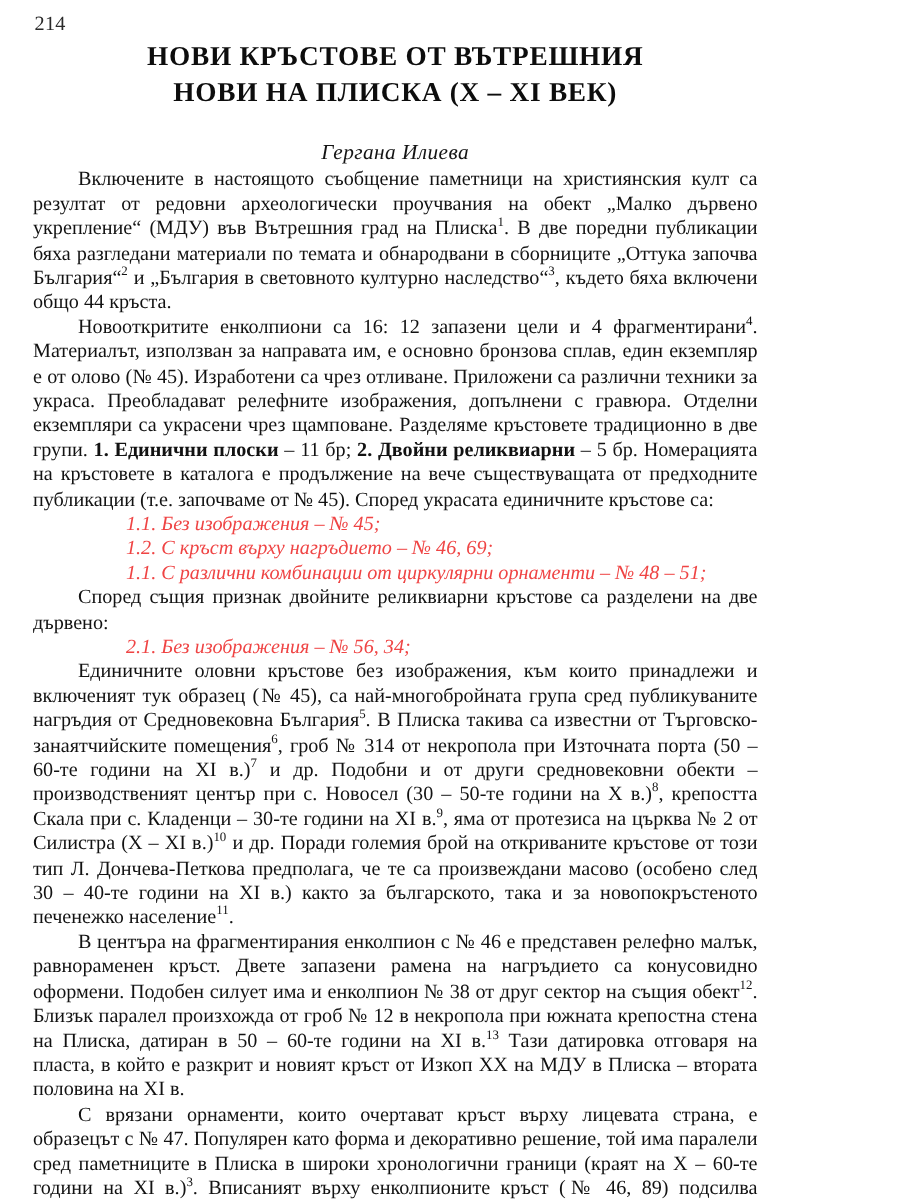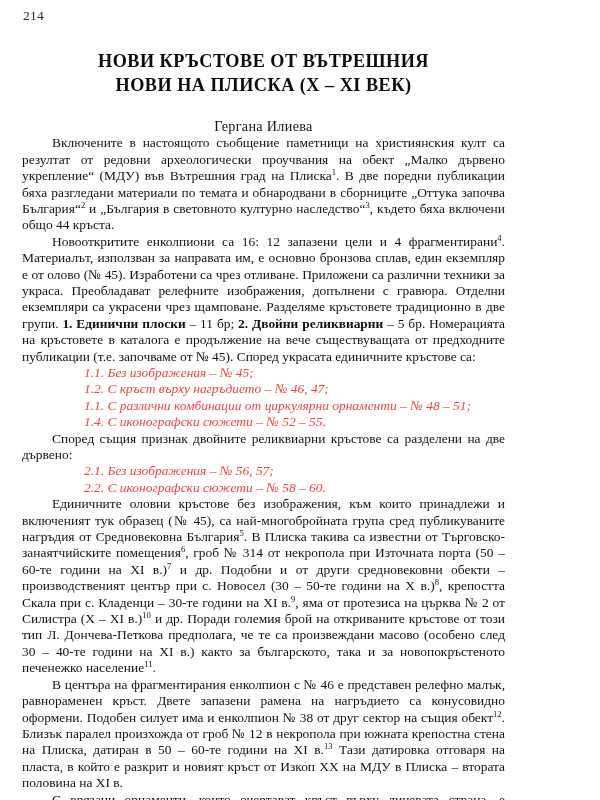--- a/index.html
+++ b/index.html
@@ -22,33 +22,34 @@
     padding: 9px 24px 0 22px;
   }
   .folio {
     font-size: 13.5px;
     letter-spacing: 0.2px;
     color: #2a2a2a;
     line-height: 1;
     margin: 0 0 0 1px;
   }
   .title-block {
-    margin-top: 26px;
+    margin-top: 2px;
     text-align: center;
   }
   .title-line {
     font-weight: bold;
     font-size: 18.2px;
     letter-spacing: 0.5px;
     line-height: 1.34;
     color: #0d0d0d;
   }
   .author {
     margin-top: 21px;
     text-align: center;
+    font-style: italic;
     font-size: 14.2px;
     letter-spacing: 0.3px;
     color: #141414;
   }
   .body-block {
   }
   p.para {
     margin: 0;
     text-align: justify;
     text-justify: inter-word;
@@ -88,28 +89,26 @@
 
   <div class="author">Гергана Илиева</div>
 
   <div class="body-block">
 
     <p class="para"><span>Включените в настоящото съобщение паметници на християнския култ са резултат от редовни археологически проучвания на обект „Малко дървено укрепление“ (МДУ) във Вътрешния град на Плиска</span><sup>1</sup><span>. В две поредни публикации бяха разгледани материали по темата и обнародвани в сборниците „Оттука започва България“</span><sup>2</sup><span> и „България в световното културно наследство“</span><sup>3</sup><span>, където бяха включени общо 44 кръста.</span></p>
 
     <p class="para"><span>Новооткритите енколпиони са 16: 12 запазени цели и 4 фрагментирани</span><sup>4</sup><span>. Материалът, използван за направата им, е основно бронзова сплав, един екземпляр е от олово (№ 45). Изработени са чрез отливане. Приложени са различни техники за украса. Преобладават релефните изображения, допълнени с гравюра. Отделни екземпляри са украсени чрез щамповане. Разделяме кръстовете традиционно в две групи. </span><span class="b">1. Единични плоски</span><span> – 11 бр; </span><span class="b">2. Двойни реликвиарни</span><span> – 5 бр. Номерацията на кръстовете в каталога е продължение на вече съществуващата от предходните публикации (т.е. започваме от № 45). Според украсата единичните кръстове са:</span></p>
 
     <p class="listitem">1.1. Без изображения – № 45;</p>
-    <p class="listitem">1.2. С кръст върху нагръдието –  № 46, 47;</p>
+    <p class="listitem">1.2. С кръст върху нагръдието –  № 46, 69;</p>
     <p class="listitem">1.1. С различни комбинации от циркулярни орнаменти – № 48 – 51;</p>
-    <p class="listitem">1.4. С иконографски сюжети – № 52 – 55.</p>
 
     <p class="para">Според същия признак двойните реликвиарни кръстове са разделени на две дървено:</p>
 
-    <p class="listitem">2.1. Без изображения – № 56, 57;</p>
-    <p class="listitem">2.2. С иконографски сюжети – № 58 – 60.</p>
+    <p class="listitem">2.1. Без изображения – № 56, 34;</p>
 
     <p class="para"><span>Единичните оловни кръстове без изображения, към които принадлежи и включеният тук образец (№ 45), са най-многобройната група сред публикуваните нагръдия от Средновековна България</span><sup>5</sup><span>. В Плиска такива са известни от Търговско-занаятчийските помещения</span><sup>6</sup><span>, гроб № 314 от некропола при Източната порта (50 – 60-те години на XI в.)</span><sup>7</sup><span> и др. Подобни и от други средновековни обекти – производственият център при с. Новосел (30 – 50-те години на X в.)</span><sup>8</sup><span>, крепостта Скала при с. Кладенци – 30-те години на XI в.</span><sup>9</sup><span>, яма от протезиса на църква № 2 от Силистра (X – XI в.)</span><sup>10</sup><span> и др. Поради големия брой на откриваните кръстове от този тип Л. Дончева-Петкова предполага, че те са произвеждани масово (особено след 30 – 40-те години на XI в.) както за българското, така и за новопокръстеното печенежко население</span><sup>11</sup><span>.</span></p>
 
     <p class="para"><span>В центъра на фрагментирания енколпион с № 46 е представен релефно малък, равнораменен кръст. Двете запазени рамена на нагръдието са конусовидно оформени. Подобен силует има и енколпион № 38 от друг сектор на същия обект</span><sup>12</sup><span>. Близък паралел произхожда от гроб № 12 в некропола при южната крепостна стена на Плиска, датиран в 50 – 60-те години на XI в.</span><sup>13</sup><span> Тази датировка отговаря на пласта, в който е разкрит и новият кръст от Изкоп XX на МДУ в Плиска – втората половина на XI в.</span></p>
 
     <p class="para"><span>С врязани орнаменти, които очертават кръст върху лицевата страна, е образецът с № 47. Популярен като форма и декоративно решение, той има паралели сред паметниците в Плиска в широки хронологични граници (краят на X – 60-те години на XI в.)</span><sup>3</sup><span>. Вписаният върху енколпионите кръст (№ 46, 89) подсилва допълнително апотропеичната функция</span></p>
 
   </div>
 </div>
 

